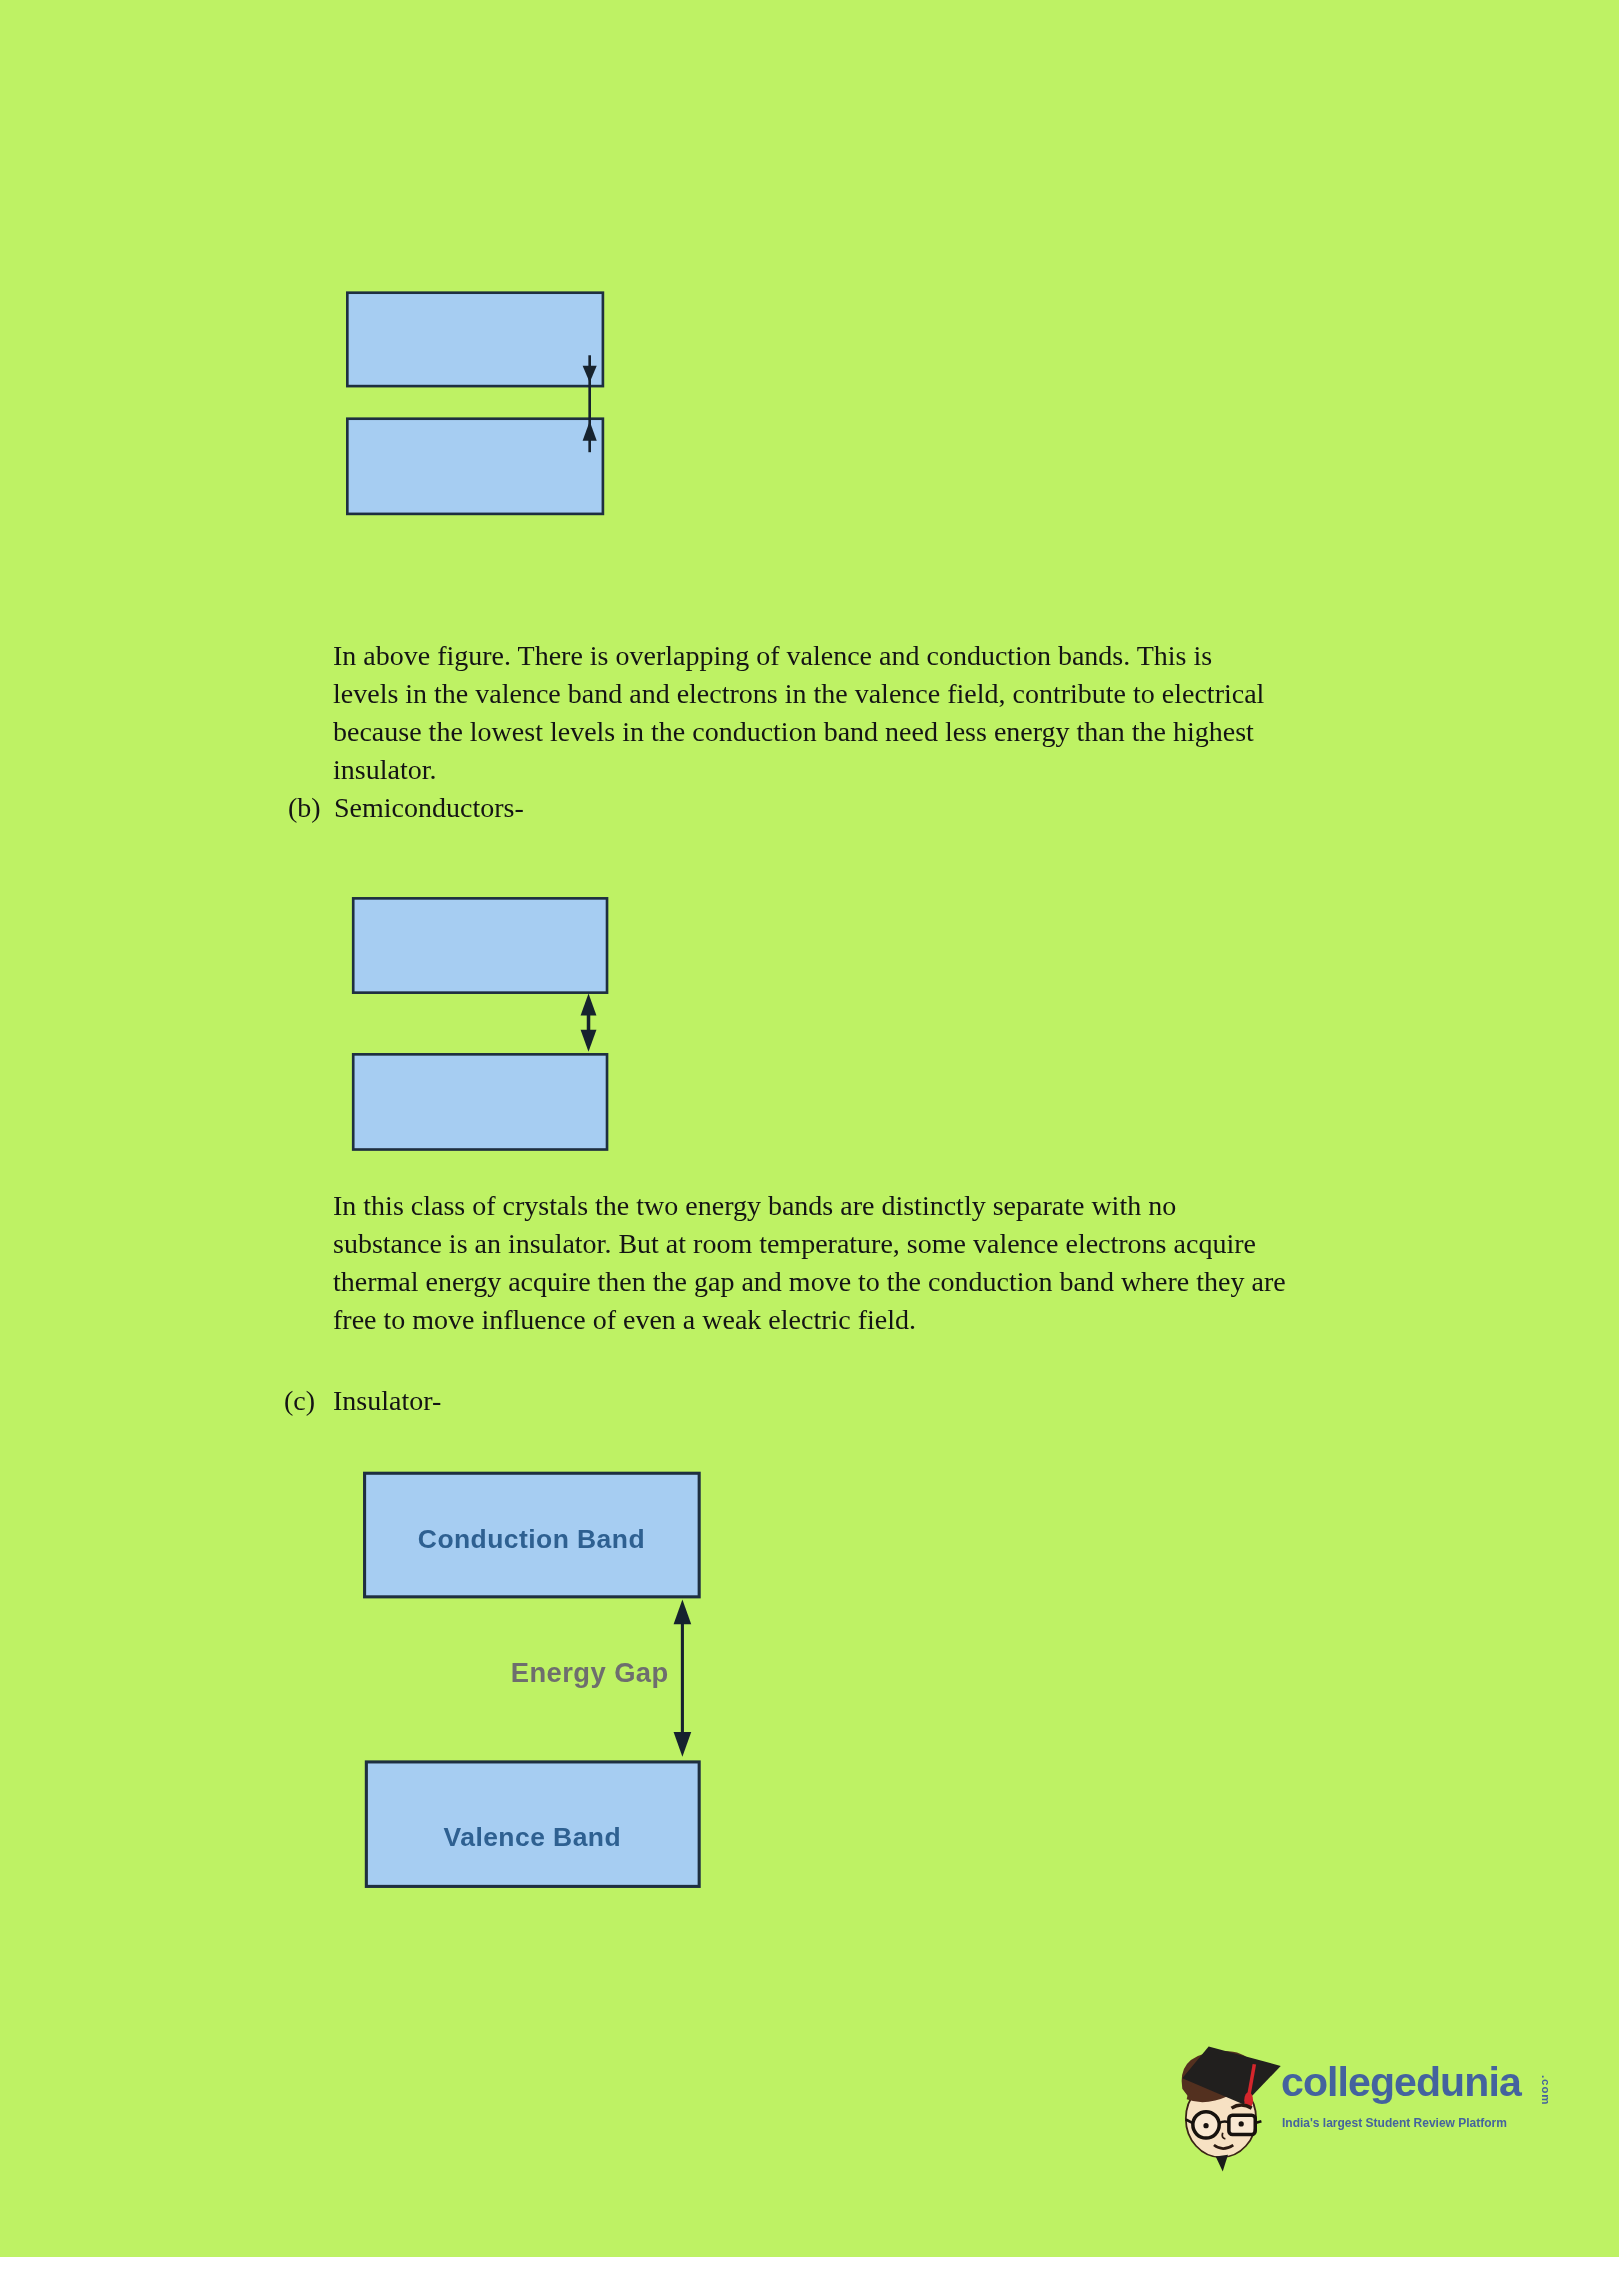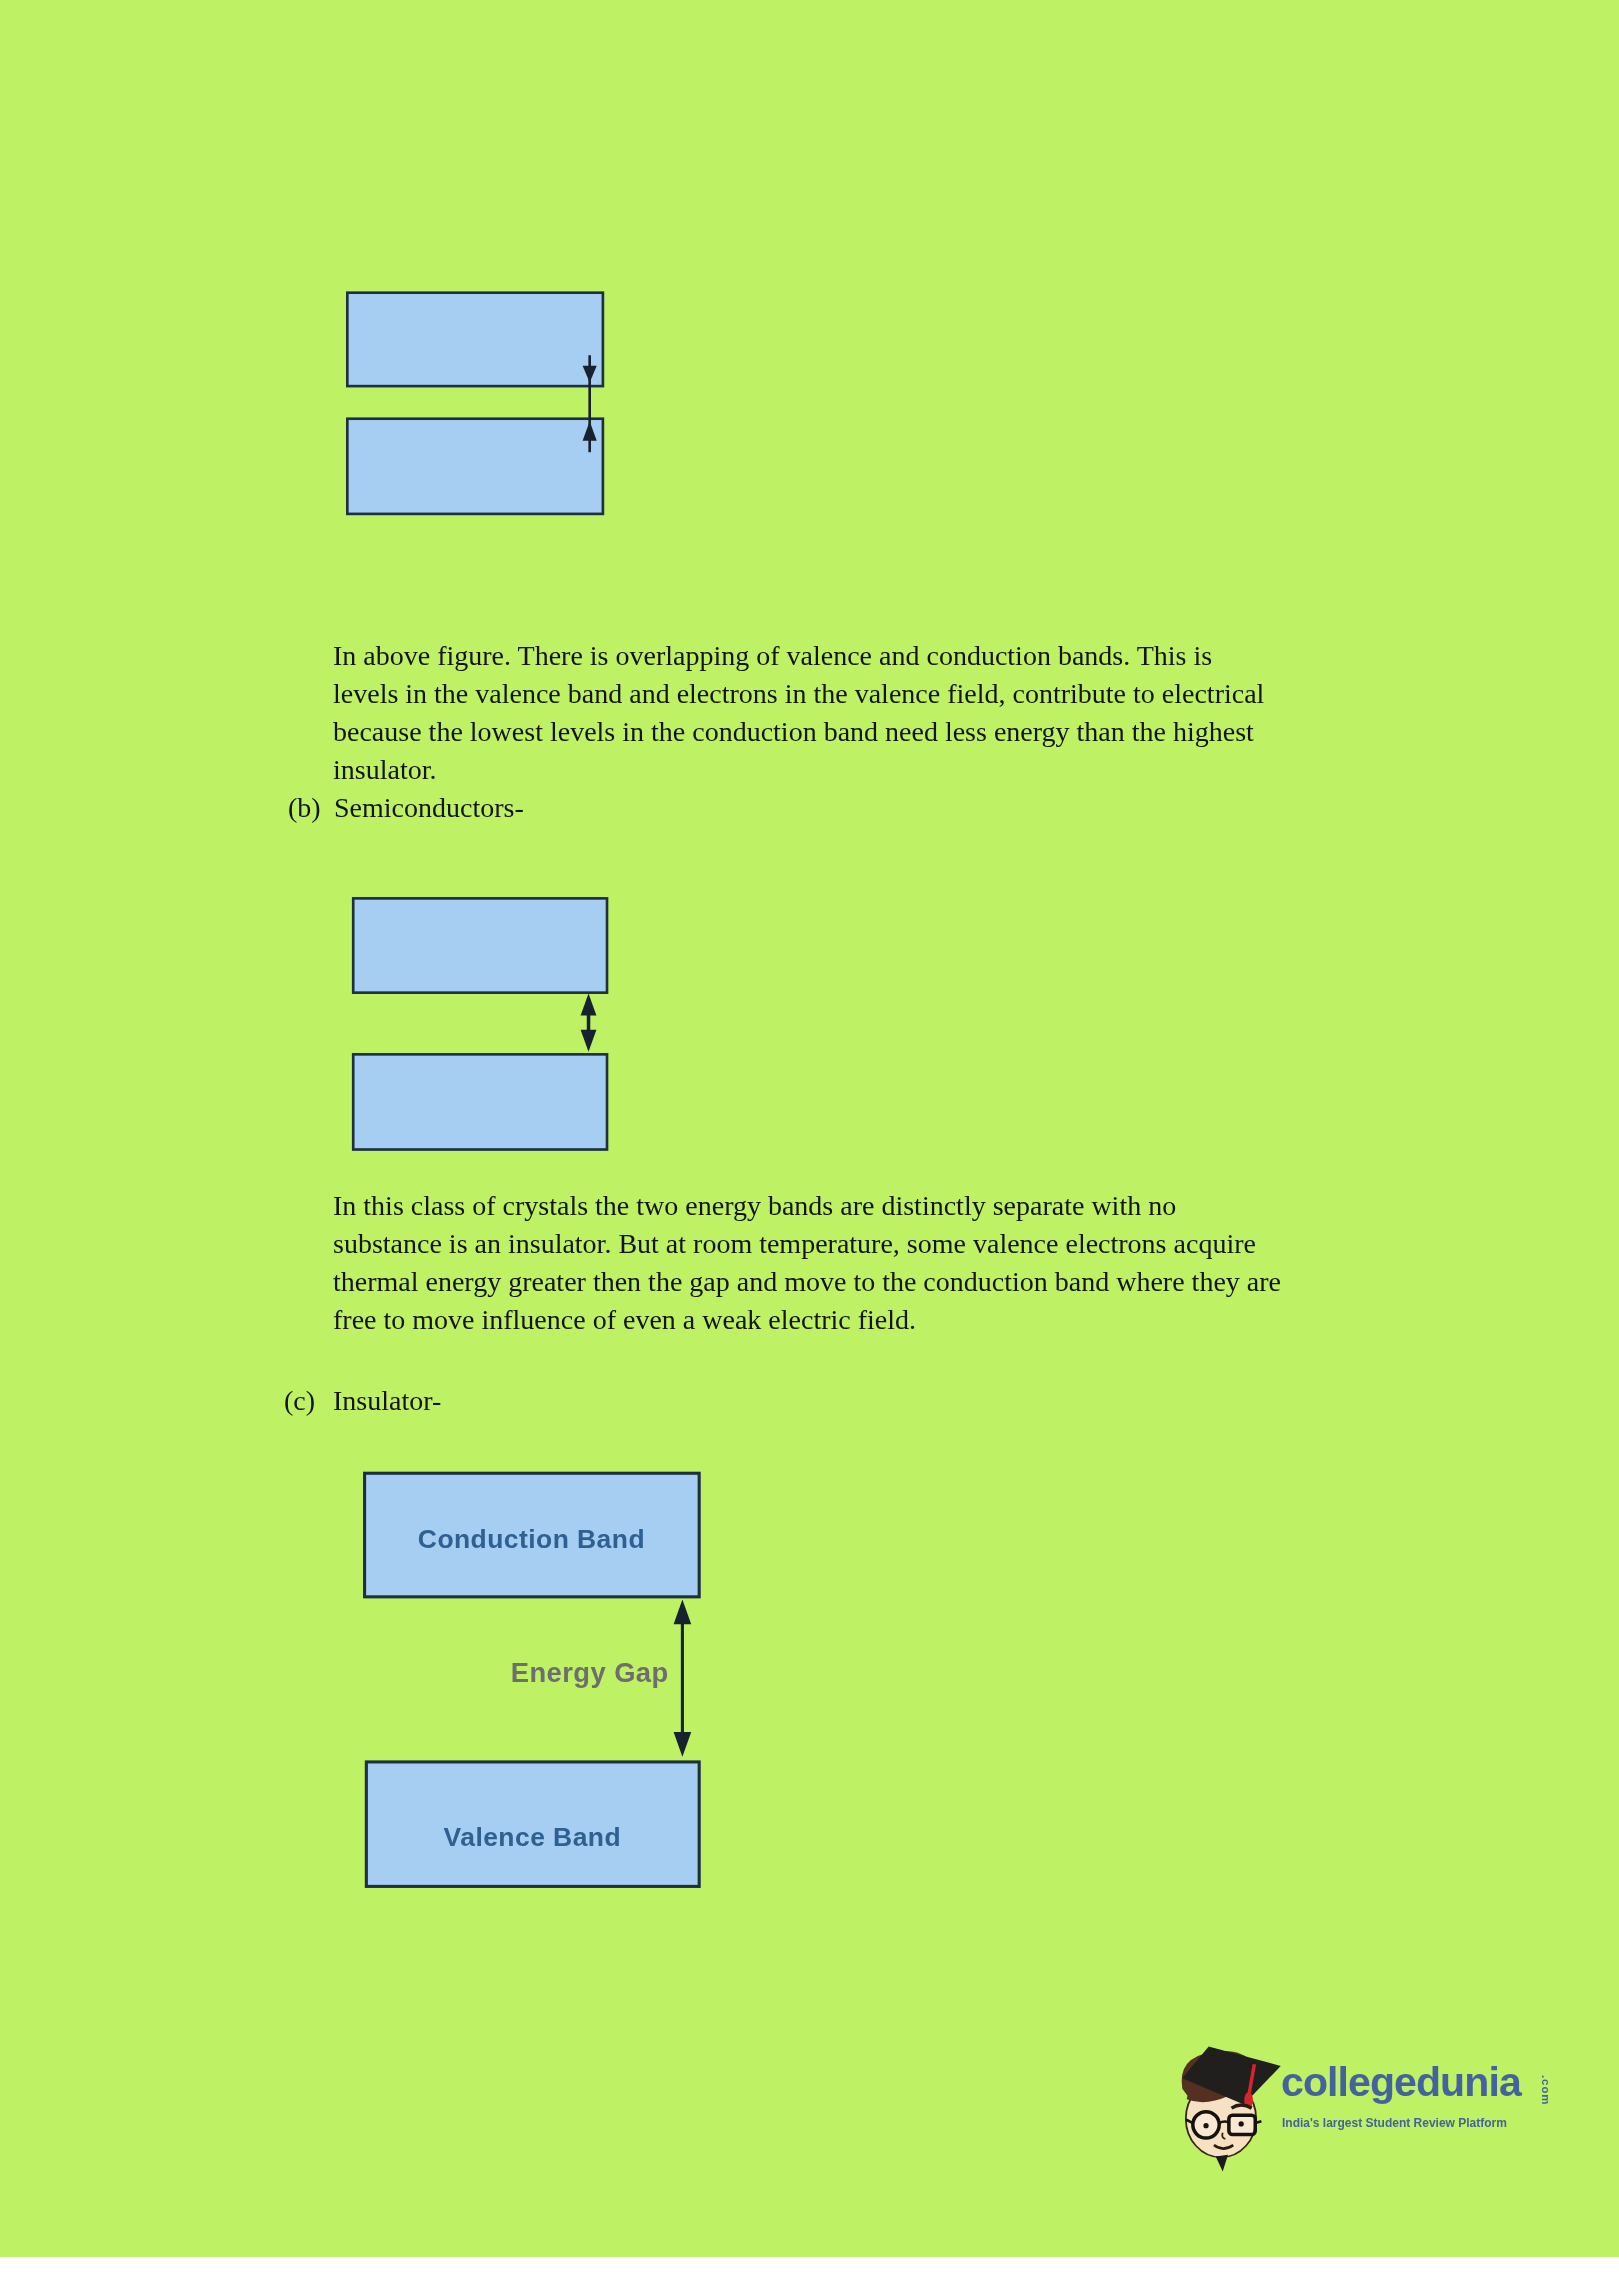--- a/index.html
+++ b/index.html
@@ -86,21 +86,21 @@
     <g>
       <line x1="282" y1="128" x2="282" y2="170" stroke="#16222e" stroke-width="4"></line>
       <polygon points="273,141 291,141 282,116" fill="#16222e"></polygon>
       <polygon points="273,157 291,157 282,182" fill="#16222e"></polygon>
     </g>
   </svg>
 
   <div class="para" style="left:333px;top:1187px;">
       <div class="tline">In this class of crystals the two energy bands are distinctly separate with no</div>
       <div class="tline">substance is an insulator. But at room temperature, some valence electrons acquire</div>
-      <div class="tline">thermal energy greater then the gap and move to the conduction band where they are</div>
+      <div class="tline">thermal energy acquire then the gap and move to the conduction band where they are</div>
       <div class="tline">free to move influence of even a weak electric field.</div>
     </div>
 
   <div class="li-row" style="left:284px;top:1382px;width:618px;height:38px;">
     <span class="li-marker">(c)</span>
     <span class="li-label" style="left:49px;">Insulator-</span>
   </div>
 
   <svg class="fig" style="left:353px;top:1460px;" width="371" height="437" viewBox="0 0 420 495">
     <rect x="13" y="15" width="379" height="140" fill="#a6cdf2" stroke="#1e2f40" stroke-width="3.5"></rect>

